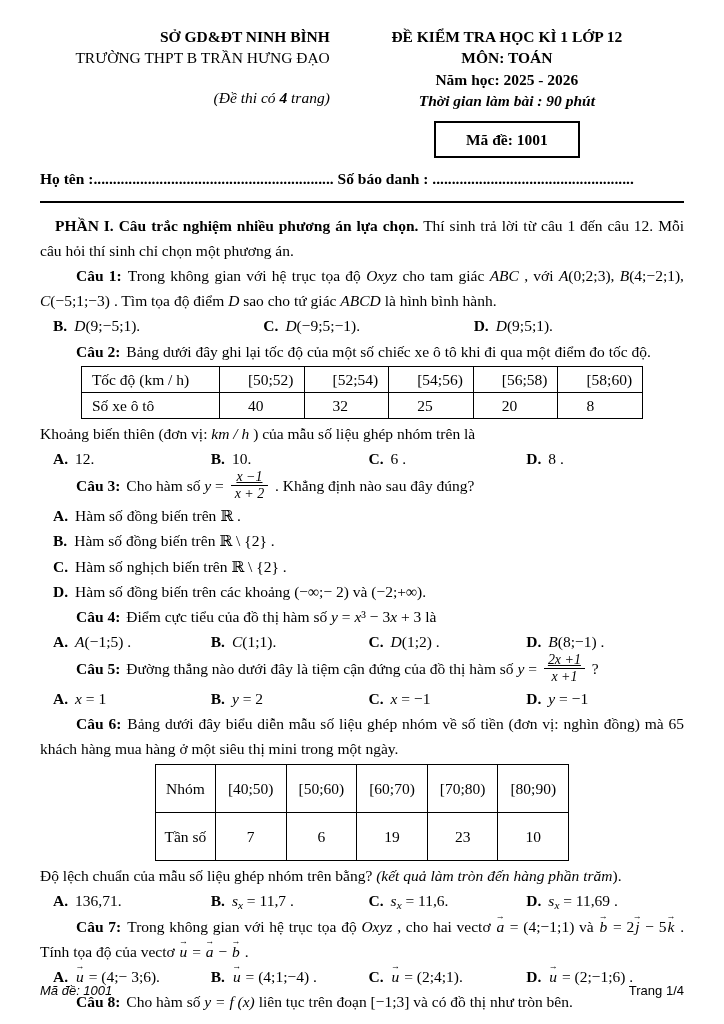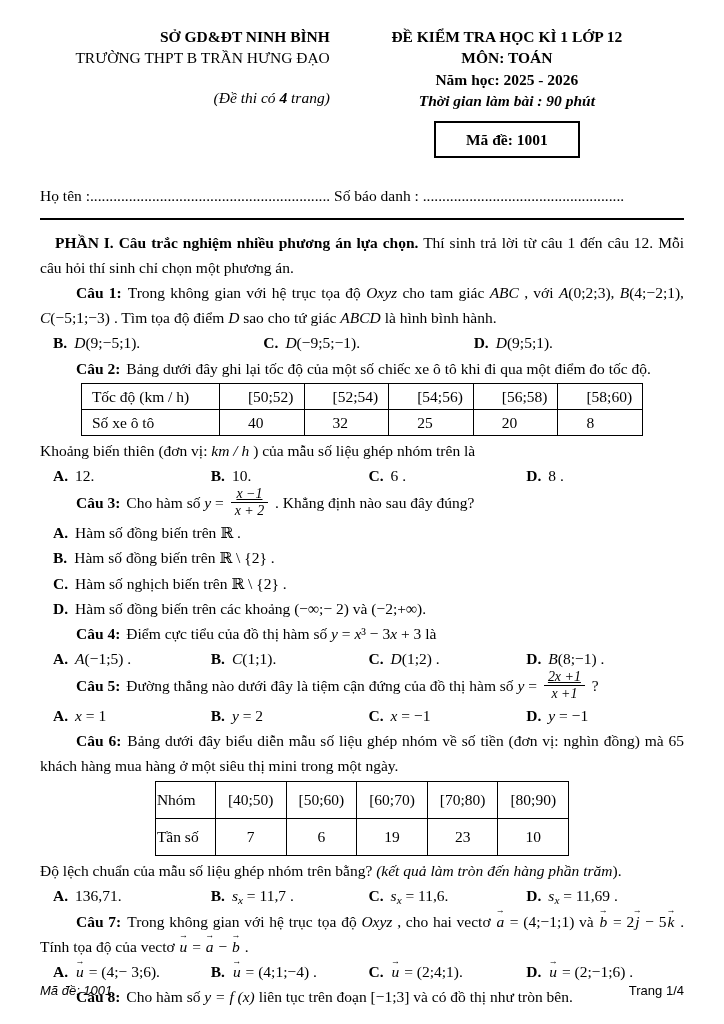--- a/index.html
+++ b/index.html
@@ -13,38 +13,38 @@
   .b{font-weight:bold;}
   .it{font-style:italic;}
   .bd{font-weight:bold;}
   
   .hdr{display:flex;line-height:1.38;}
   .hdr-l{width:45%;text-align:right;}
   .hdr-r{width:55%;text-align:center;}
   .note{margin-top:18px;font-style:italic;}
   .code-box{display:inline-block;border:2px solid #000;padding:6px 30px;font-weight:bold;margin-top:9px;}
   
-  .student{margin-top:25px;white-space:nowrap;overflow:hidden;}
+  .student{margin-top:8px;white-space:nowrap;overflow:hidden;font-weight:bold;}
   .rule{border:none;border-top:2px solid #000;margin:10px 0 0 0;}
   
   .sec{margin-top:10px;text-indent:15px;text-align:justify;}
   .q{text-align:justify;}
   .ql{font-weight:bold;margin-right:6px;margin-left:36px;}
   .opts{display:flex;padding-left:13px;}
   .opt{flex:1;}
   .opt .k,.optv .k{font-weight:bold;margin-right:7px;}
   .optv{padding-left:13px;}
   
   .qtable{border-collapse:collapse;margin:2px auto;}
   .qtable td{border:1.6px solid #000;font-size:15.5px;}
   .q2t td{height:24px;padding:0 10px;text-align:left;}
   .q2t td:first-child{width:138px;}
   .q2t td:not(:first-child){min-width:70px;padding-left:28px;}
-  .q6t td{height:37px;text-align:center;padding:0 12px;}
-  .q6t td:first-child{text-align:left;padding:0 1px;min-width:60px;}
+  .q6t td{height:37px;text-align:center;padding:11px 12px;}
+  .q6t td:first-child{text-align:center;padding:0 1px;min-width:60px;}
   .q6t td:not(:first-child){min-width:64px;}
   
   .frac{display:inline-flex;flex-direction:column;vertical-align:middle;text-align:center;
         font-style:italic;font-size:0.9em;line-height:1.12;margin:0 3px;transform:translateY(-2px);}
   .frac .fn{border-bottom:1.3px solid #000;padding:0 4px;text-decoration:underline;}
   .frac .fd{padding:0 4px;}
   .vec{display:inline-block;position:relative;font-style:italic;margin:0 1px;}
   .vec::before{content:"→";position:absolute;top:-0.62em;left:50%;transform:translateX(-50%);
                font-size:0.58em;font-style:normal;}
   .sub{font-size:0.72em;vertical-align:-0.28em;}

